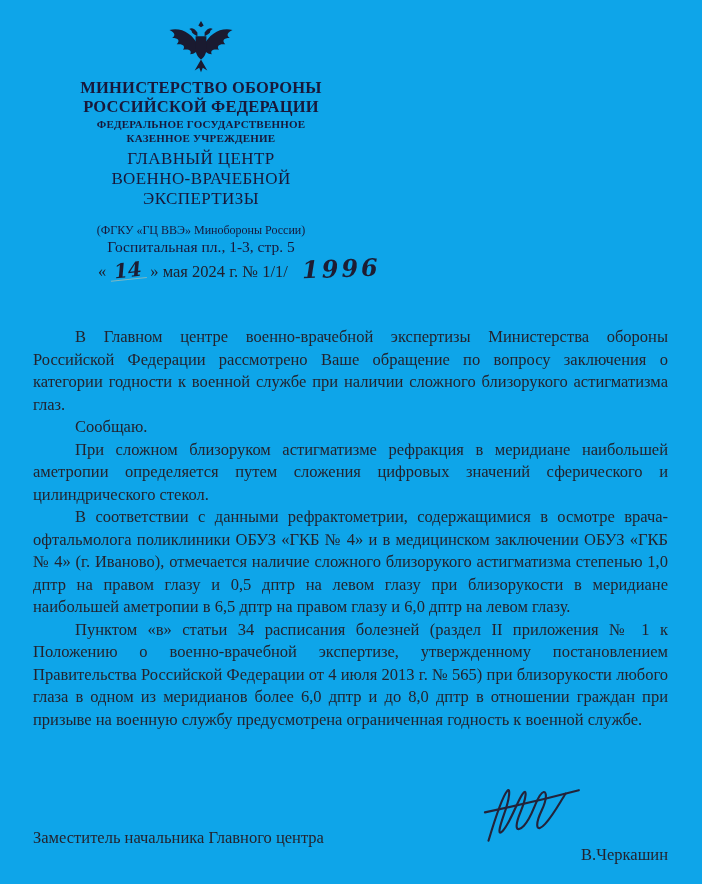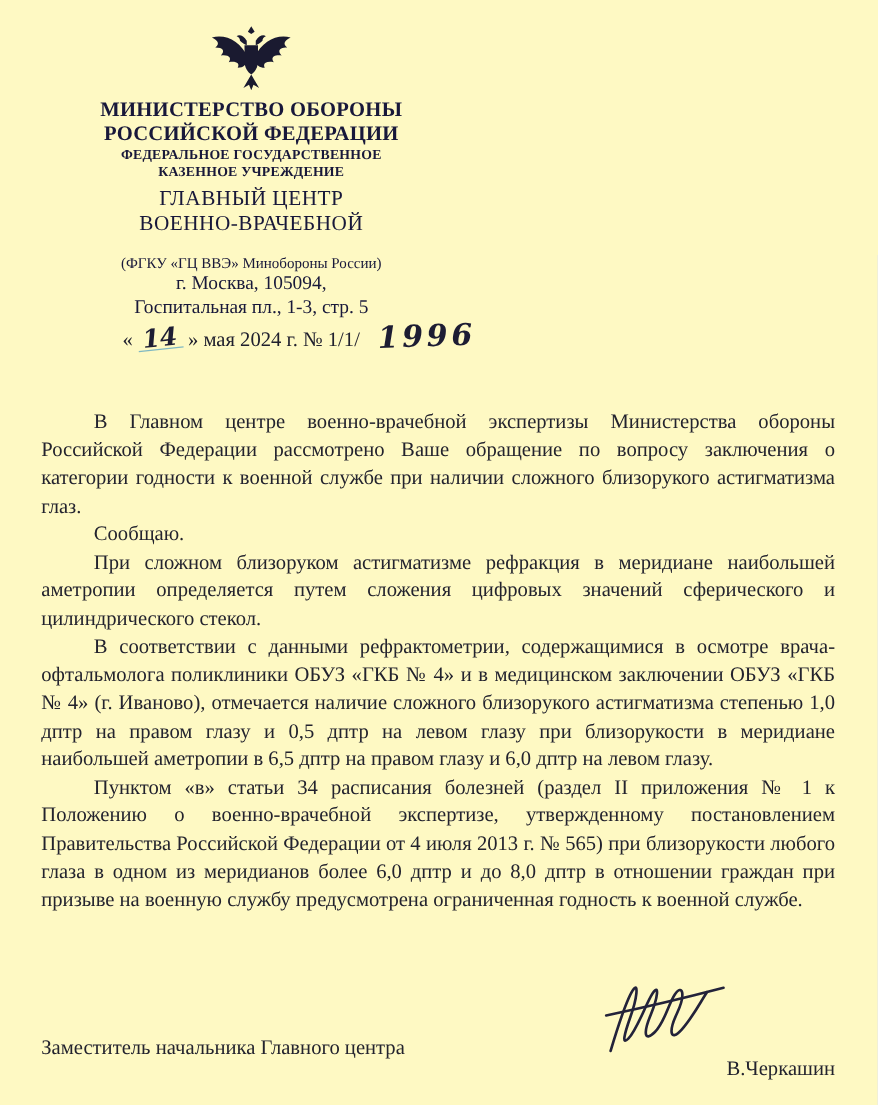--- a/index.html
+++ b/index.html
@@ -1,20 +1,20 @@
 <!DOCTYPE html>
 <html><head>
 <meta charset="utf-8">
 <style>
   html,body{margin:0;padding:0;background:#e8e8e6;}
   .page{
     position:relative;
     width:702px;height:884px;
     margin:0 auto;
-    background:#fef9c3;
+    background:#0ea5e9;
     font-family:"Liberation Serif","DejaVu Serif",serif;
     color:#23232e;
     overflow:hidden;
   }
   
   .letterhead{
     position:absolute;top:20px;left:36px;width:330px;
     text-align:center;color:#18183a;line-height:1.18;
   }
   .emblem{display:block;margin:0 auto 4px auto;width:72px;height:54px;}
@@ -81,22 +81,22 @@
 
         <path d="M40 44 L33 56 L38 53 L40 58 L42 53 L47 56 Z"></path>
       </g>
     </svg>
     <div class="lh-main">МИНИСТЕРСТВО ОБОРОНЫ</div>
     <div class="lh-main">РОССИЙСКОЙ ФЕДЕРАЦИИ</div>
     <div class="lh-small">ФЕДЕРАЛЬНОЕ ГОСУДАРСТВЕННОЕ</div>
     <div class="lh-small">КАЗЕННОЕ УЧРЕЖДЕНИЕ</div>
     <div class="lh-bold gap4">ГЛАВНЫЙ ЦЕНТР</div>
     <div class="lh-bold">ВОЕННО-ВРАЧЕБНОЙ</div>
+    <div class="lh-bold">ЭКСПЕРТИЗЫ</div>
     <div class="lh-sub">(ФГКУ «ГЦ ВВЭ» Минобороны России)</div>
-    <div class="lh-addr">г. Москва, 105094,</div>
     <div class="lh-addr">Госпитальная пл., 1-3, стр. 5</div>
   </div>
 
   <div class="dateline">
     <span>«</span>
     <span class="hand hand-day">14</span>
     <span>»</span><span> мая 2024 г. № 1/1/</span>
     <span class="hand hand-number">1996</span>
   </div>
 

